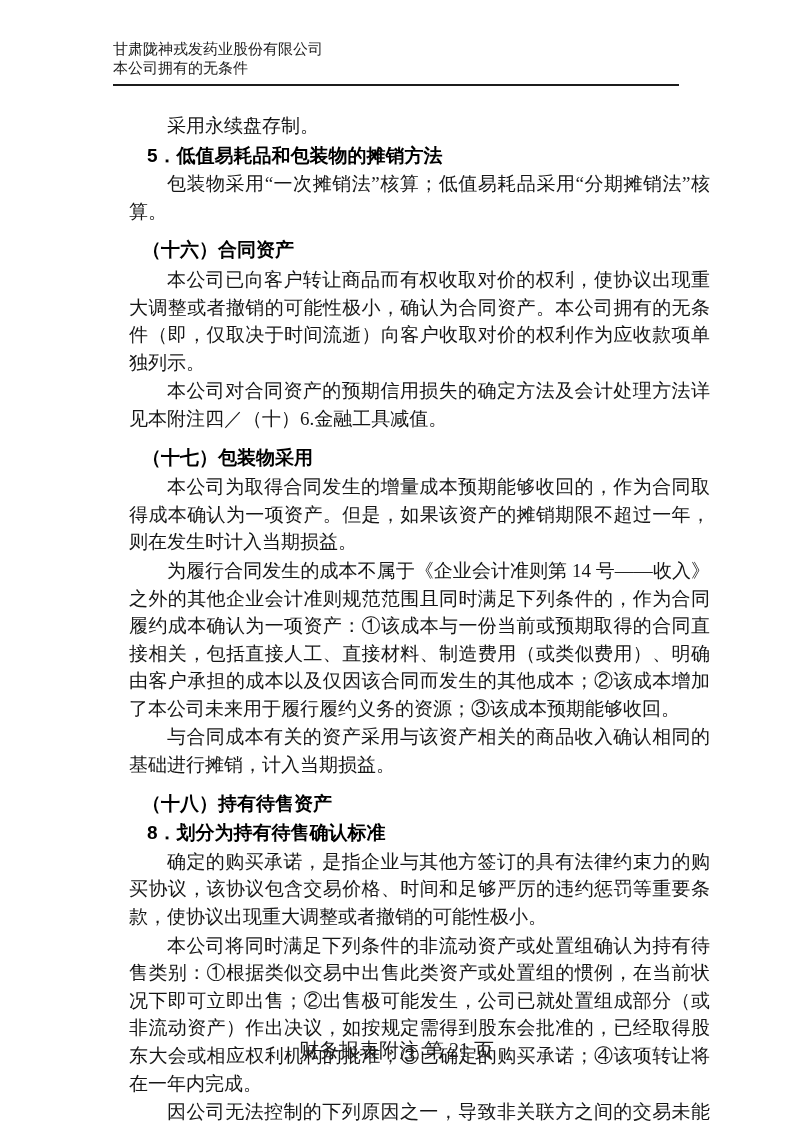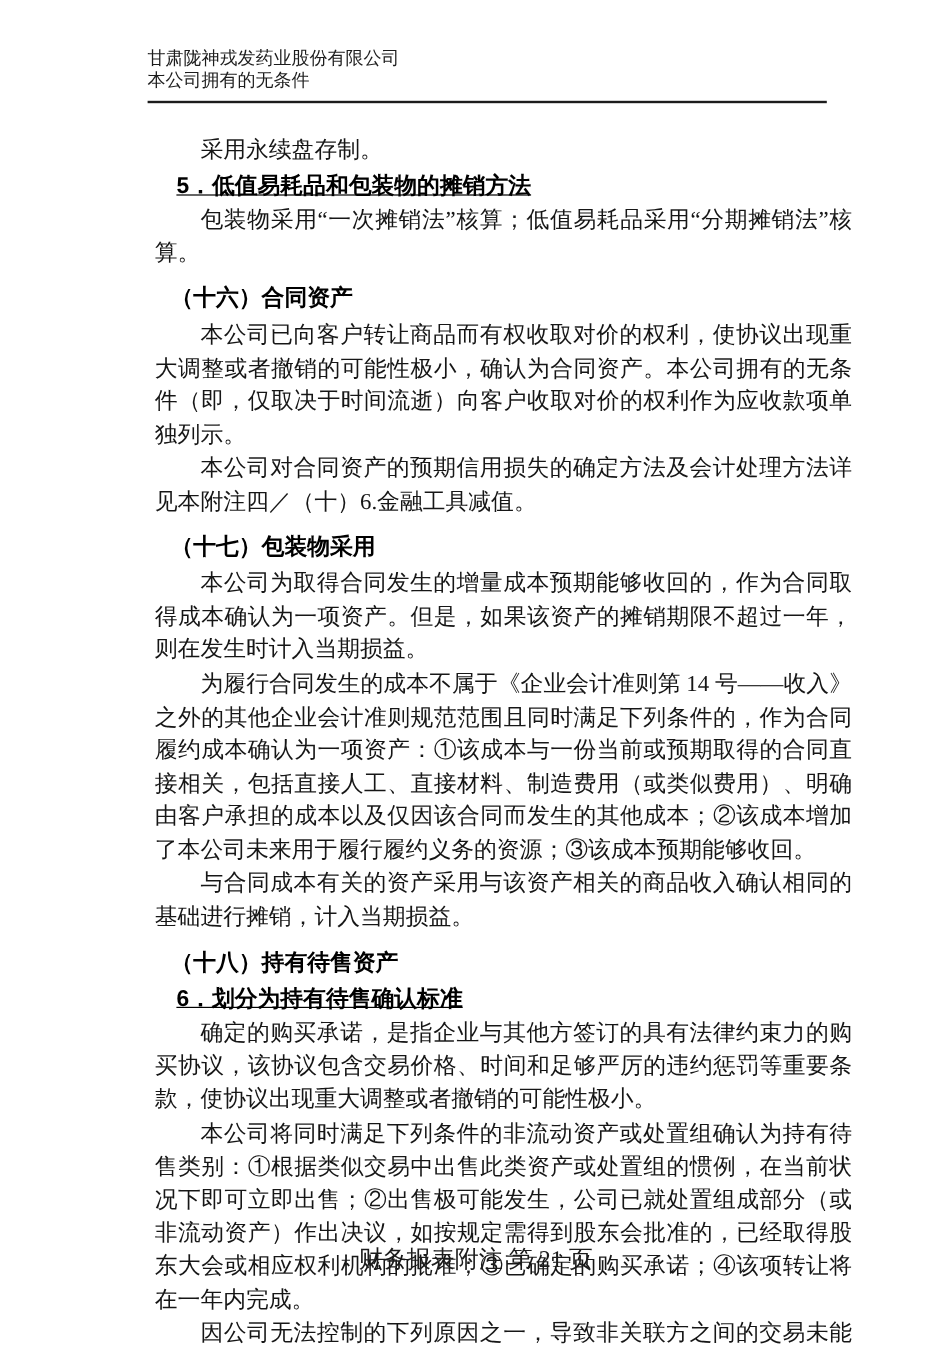--- a/index.html
+++ b/index.html
@@ -19,21 +19,20 @@
   .doc-header {
     position: absolute;
     left: 113px;
     top: 40px;
     width: 566px;
     font-size: 15px;
     line-height: 19px;
     color: #1c1c1c;
     padding-bottom: 6px;
     border-bottom: 2px solid #1c1c1c;
-    margin-left: 10px;
   }
   .doc-header .hline {
     white-space: nowrap;
   }
   .doc-body {
     position: absolute;
     left: 113px;
     top: 112px;
     width: 597px;
     font-size: 19px;
@@ -44,24 +43,23 @@
   .para {
     margin: 0 0 1px 16px;
     text-indent: 38px;
   }
   .h-num {
     font-family: "Liberation Sans", "DejaVu Sans", sans-serif;
     font-weight: bold;
     text-indent: 34px;
     margin: 2px 0 1px 0;
     color: #000;
-    text-decoration: underline;
   }
   .h-sec {
-    font-family: Liberation Mono, monospace;
+    font-family: Liberation Serif, serif;
     font-weight: bold;
     text-indent: 29px;
     margin: 11px 0 2px 0;
     color: #000;
   }
   .page-footer {
     position: absolute;
     left: 0;
     right: 0;
     top: 1040px;
@@ -86,21 +84,21 @@
     <p class="h-num">5．低值易耗品和包装物的摊销方法</p>
     <p class="para">包装物采用“一次摊销法”核算；低值易耗品采用“分期摊销法”核算。</p>
     <p class="h-sec">（十六）合同资产</p>
     <p class="para">本公司已向客户转让商品而有权收取对价的权利，使协议出现重大调整或者撤销的可能性极小，确认为合同资产。本公司拥有的无条件（即，仅取决于时间流逝）向客户收取对价的权利作为应收款项单独列示。</p>
     <p class="para">本公司对合同资产的预期信用损失的确定方法及会计处理方法详见本附注四／（十）6.金融工具减值。</p>
     <p class="h-sec">（十七）包装物采用</p>
     <p class="para">本公司为取得合同发生的增量成本预期能够收回的，作为合同取得成本确认为一项资产。但是，如果该资产的摊销期限不超过一年，则在发生时计入当期损益。</p>
     <p class="para">为履行合同发生的成本不属于《企业会计准则第 14 号——收入》之外的其他企业会计准则规范范围且同时满足下列条件的，作为合同履约成本确认为一项资产：①该成本与一份当前或预期取得的合同直接相关，包括直接人工、直接材料、制造费用（或类似费用）、明确由客户承担的成本以及仅因该合同而发生的其他成本；②该成本增加了本公司未来用于履行履约义务的资源；③该成本预期能够收回。</p>
     <p class="para">与合同成本有关的资产采用与该资产相关的商品收入确认相同的基础进行摊销，计入当期损益。</p>
     <p class="h-sec">（十八）持有待售资产</p>
-    <p class="h-num">6．划分为持有待售确认标准</p>
+    <p class="h-num">8．划分为持有待售确认标准</p>
     <p class="para">确定的购买承诺，是指企业与其他方签订的具有法律约束力的购买协议，该协议包含交易价格、时间和足够严厉的违约惩罚等重要条款，使协议出现重大调整或者撤销的可能性极小。</p>
     <p class="para">本公司将同时满足下列条件的非流动资产或处置组确认为持有待售类别：①根据类似交易中出售此类资产或处置组的惯例，在当前状况下即可立即出售；②出售极可能发生，公司已就处置组成部分（或非流动资产）作出决议，如按规定需得到股东会批准的，已经取得股东大会或相应权利机构的批准；③已确定的购买承诺；④该项转让将在一年内完成。</p>
     <p class="para">因公司无法控制的下列原因之一，导致非关联方之间的交易未能在一年内完成，且公司仍然承诺出售非流动资产或处置组的，继续将非流动资产或处置组划分为持有待售类别：(1)买方或其他方意外设定导致出售延期的条件，公司针对这些条件已经及时采取行动，且预计</p>
   </div>
 
   <div class="page-footer">财务报表附注 第 21 页</div>
 
 </div>
 
 </body></html>

